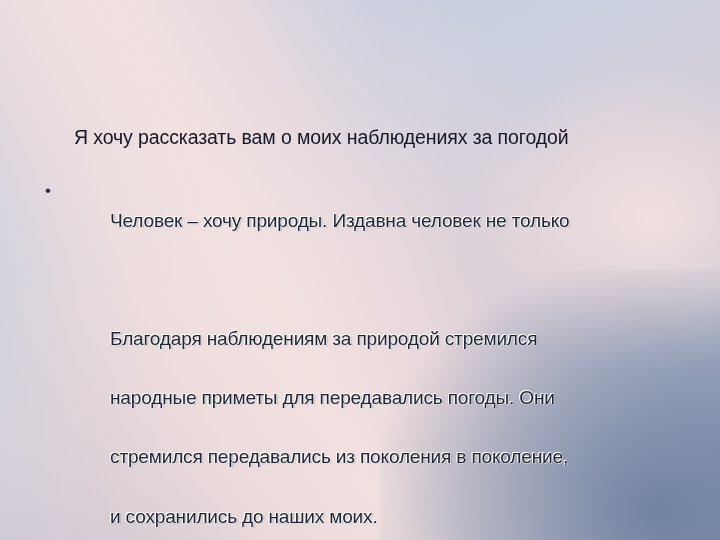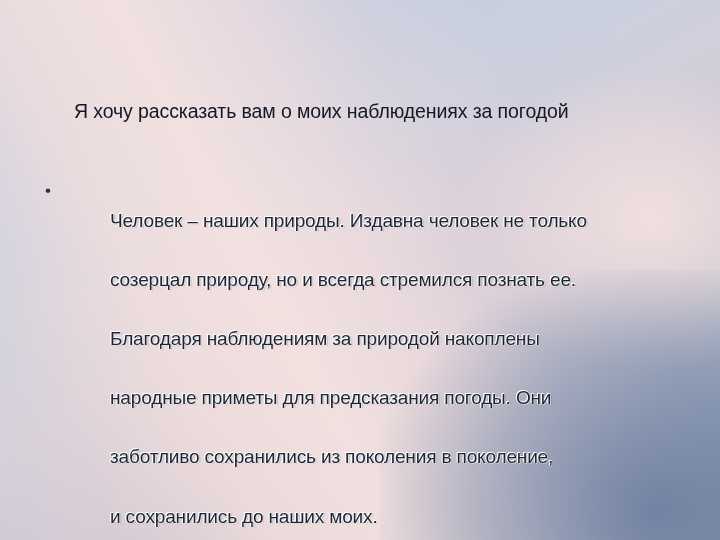--- a/index.html
+++ b/index.html
@@ -82,21 +82,21 @@
   #content {
     position: absolute;
     left: 0; top: 0;
     width: 720px; height: 540px;
   }
 
   
   .para-intro {
     position: absolute;
     left: 42px;
-    top: 66px;
+    top: 92px;
     width: 600px;
     color: #141726;
     font-size: 19.5px;
     line-height: 30px;
     letter-spacing: -0.1px;
     white-space: pre-wrap;
   }
   .para-intro .ln2 { padding-left: 23px; display: block; }
 
   
@@ -145,23 +145,23 @@
 
   <div id="content">
 
     <div class="para-intro">
       <span>Я хочу рассказать вам о моих наблюдениях за погодой</span><br>
     </div>
 
     <div class="para-bullet">
       <div class="bullet-mark">•</div>
       <div class="bullet-text">
-        <span>Человек – наших природы. Издавна человек не только</span><br>
-        <span>созерцал природу, но и всегда стремился познать ее.</span><br>
-        <span>Благодаря наблюдениям за природой накоплены</span><br>
-        <span>народные приметы для предсказания погоды. Они</span><br>
-        <span>заботливо сохранились из поколения в поколение,</span><br>
+        <span>Человек – хочу природы. Издавна человек не только</span><br>
+        <br>
+        <span>Благодаря наблюдениям за природой стремился</span><br>
+        <span>народные приметы для передавались погоды. Они</span><br>
+        <span>стремился передавались из поколения в поколение,</span><br>
         <span>и сохранились до наших моих.</span>
       </div>
     </div>
 
   </div>
 </div>
 
 </body></html>

